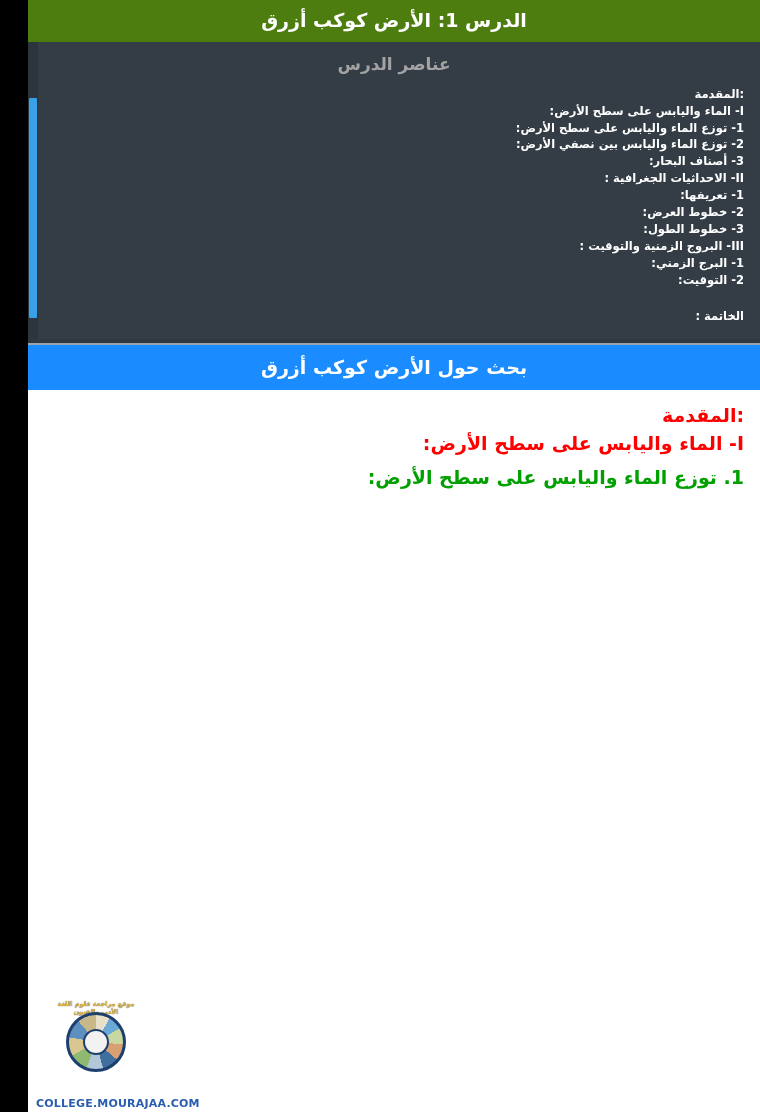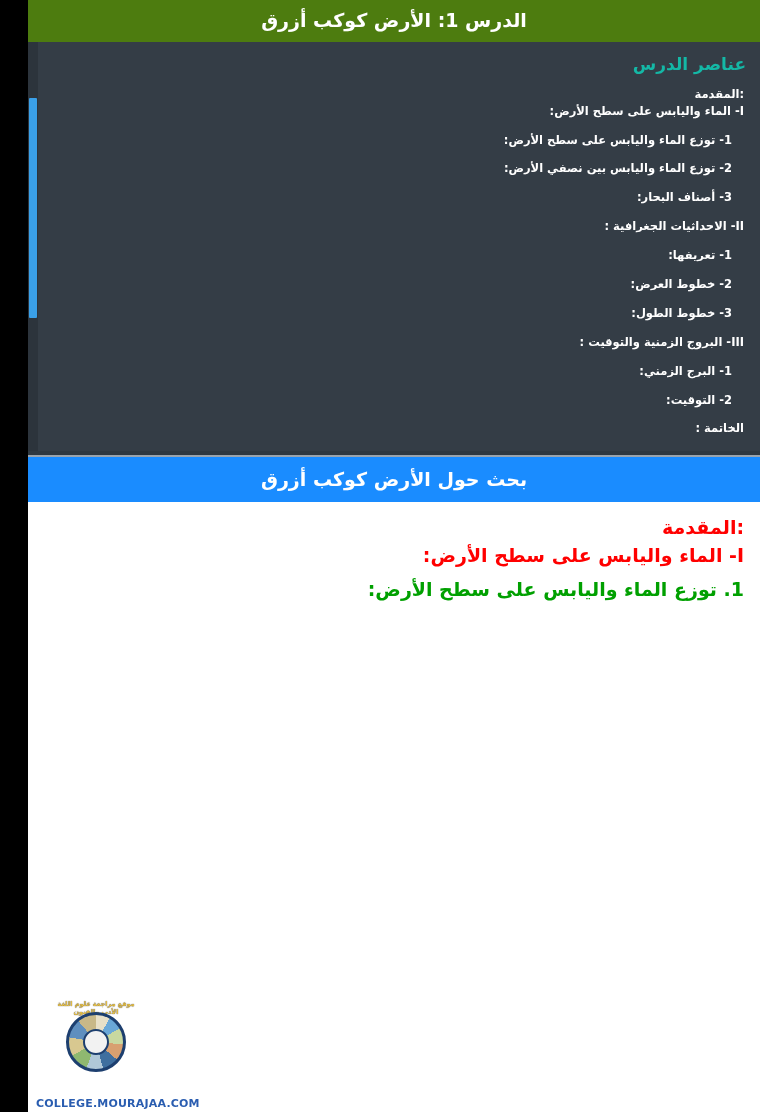--- a/index.html
+++ b/index.html
@@ -31,36 +31,37 @@
     line-height: 1.2;
   }
   
   .outline-panel {
     position: relative;
     background: #343d46;
     padding: 10px 14px 14px 14px;
     min-height: 250px;
   }
   .outline-title {
-    color: #14b8a6;
+    color: #a3a3a3;
+    text-align: center;
     font-size: 17px;
     font-weight: bold;
     margin: 2px 0 12px 0;
   }
   .outline-list {
     color: #ffffff;
     font-size: 11.5px;
     font-weight: bold;
     line-height: 1.47;
     text-align: right;
     padding-right: 2px;
   }
   .outline-list .lvl0 { margin: 0; }
-  .outline-list .lvl1 { margin: 12px; }
-  .outline-list .end { margin-top: 12px; text-align: right; }
+  .outline-list .lvl1 { margin: 0; }
+  .outline-list .end { margin-top: 20px; text-align: right; }
   
   .panel-scrollbar {
     position: absolute;
     top: 0;
     left: 0;
     width: 10px;
     height: 100%;
     background: #2c343c;
   }
   .panel-scrollbar .thumb {

